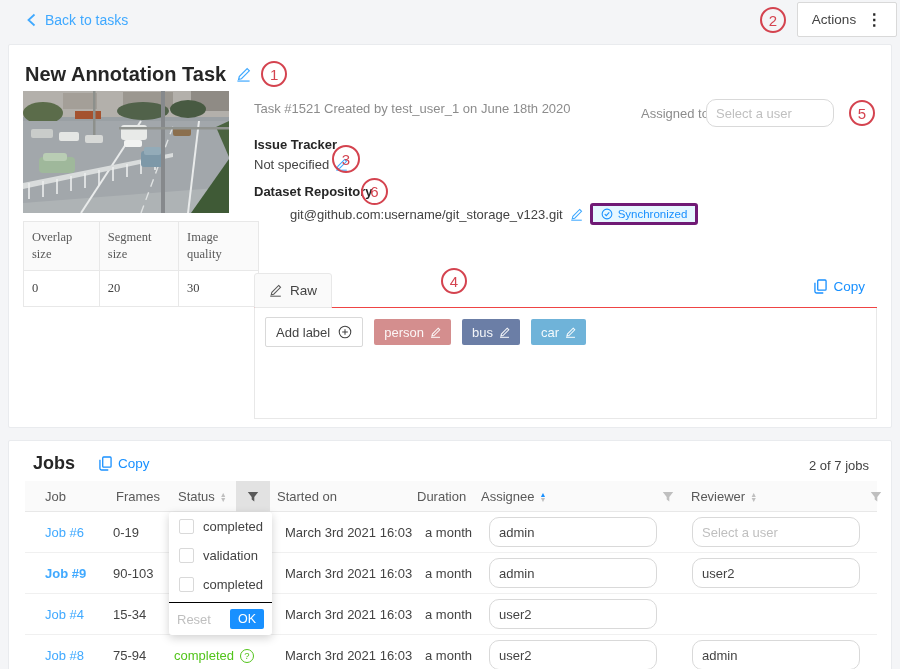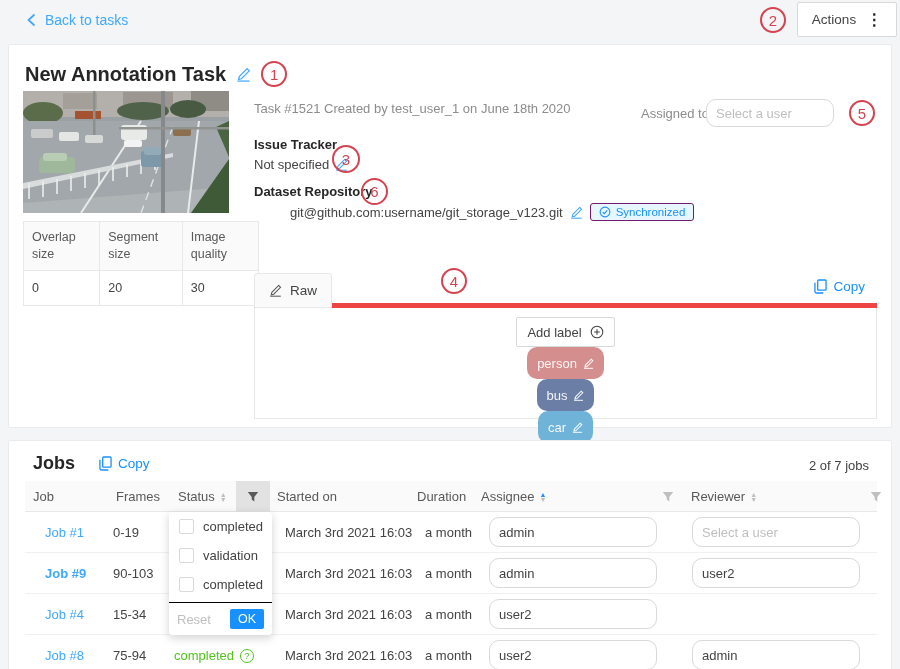--- a/index.html
+++ b/index.html
@@ -14,59 +14,59 @@
   .card { position:absolute; background:#fff; border:1px solid #e9ebee; border-radius:2px; }
   #card-task { left:8px; top:44px; width:884px; height:384px; }
   #card-jobs { left:8px; top:440px; width:884px; height:260px; }
 
   .task-title { position:absolute; left:16px; top:16px; font-size:20px; font-weight:600; color:#262626; display:flex; align-items:center; gap:10px; }
 
   .callout { display:inline-flex; align-items:center; justify-content:center; width:26px; height:26px; border:2px solid #d4434f; border-radius:50%; color:#d4434f; font-size:15px; font-weight:400; background:transparent; flex:none; }
 
   .thumb { position:absolute; left:14px; top:46px; width:206px; height:122px; background:#9aa0a4; overflow:hidden; }
 
-  .params-table { position:absolute; left:14px; top:176px; width:236px; border-collapse:collapse; font-size:12.5px; }
+  .params-table { position:absolute; left:14px; top:176px; width:236px; border-collapse:collapse; font-size:12.5px;font-family:Liberation Serif, serif; }
   .params-table th { background:#fafafa; font-weight:400; color:#595959; text-align:left; padding:7px 8px; border:1px solid #e8e8e8; line-height:1.35; }
   .params-table td { padding:10px 8px; border:1px solid #e8e8e8; color:#434343; }
 
   .meta-text { position:absolute; left:245px; top:56px; color:#8c8c8c; font-size:13px; }
   .assigned-label { position:absolute; left:632px; top:61px; color:#8c8c8c; font-size:13px; }
   .assigned-input { position:absolute; left:697px; top:54px; width:128px; height:28px; }
   input.ant-input { border:1px solid #d9d9d9; border-radius:10px; padding:4px 9px; font-size:13px; color:#434343; font-family:"Liberation Sans",sans-serif; outline:none; width:100%; height:100%; background:#fff; }
   input.ant-input::placeholder { color:#bfbfbf; }
   .callout-5 { position:absolute; left:840px; top:55px; }
 
   .sec-label { font-weight:700; color:#262626; font-size:13px; }
   .issue-block { position:absolute; left:245px; top:92px; }
   .issue-value { margin-top:5px; display:flex; align-items:center; gap:6px; }
   .callout-3 { position:absolute; left:323px; top:100px; width:28px; height:28px; }
   .repo-label { position:absolute; left:245px; top:139px; }
   .callout-6 { position:absolute; left:352px; top:133px; width:27px; height:27px; }
   .repo-row { position:absolute; left:245px; top:158px; display:flex; align-items:center; gap:7px;margin-left:36px; }
-  .sync-badge { display:inline-flex; align-items:flex-start; gap:5px; border:1px solid #701a75; background:#e6f7ff; color:#1890ff; font-size:11.5px; padding:2px 8px; border-radius:3px; }
+  .sync-badge { display:inline-flex; align-items:flex-start; gap:5px; border:3px solid #701a75; background:#e6f7ff; color:#1890ff; font-size:11.5px; padding:2px 8px; border-radius:3px; }
 
   .format-row { position:absolute; left:245px; top:186px; display:flex; align-items:center; gap:12px; }
   .select-box { width:152px; height:30px; border:1px solid #d9d9d9; border-radius:2px; background:#fff; display:flex; align-items:center; justify-content:space-between; padding:0 9px; color:#434343; cursor:pointer; }
   .chk { width:16px; height:16px; border-radius:2px; background:#1890ff; border:1px solid #1890ff; position:relative; display:inline-block; cursor:pointer; flex:none; }
   .chk::after { content:"✓"; position:absolute; left:2.5px; top:-1px; color:#fff; font-size:11px; font-weight:bold; }
   .chk-label { display:flex; align-items:center; gap:8px; }
 
   
-  .tabbar { position:absolute; left:245px; top:228px; width:623px; height:35px; border-bottom:5px solid #ef4444; }
+  .tabbar { position:absolute; left:245px; top:228px; width:623px; height:35px; border-bottom:1px solid #ef4444; }
   .tab { position:absolute; top:0; height:35px; display:flex; align-items:center; justify-content:center; gap:8px; font-size:13.5px; border:1px solid #e8e8e8; border-radius:3px 3px 0 0; cursor:pointer; }
   .tab-raw { left:0; width:78px; background:#fafafa; color:#434343; }
   .tab-constructor { left:77px; width:118px; background:#fff; border-bottom-color:#fff; color:#262626; height:36px; }
   .callout-4 { position:absolute; left:432px; top:223px; }
   .copy-link { display:inline-flex; align-items:center; gap:6px; color:#1890ff; cursor:pointer; font-size:13.5px; }
   .tab-copy { position:absolute; right:12px; top:6px; }
 
   .constructor-box { position:absolute; left:245px; top:263px; width:623px; height:111px; border:1px solid #e8e8e8; border-top:none; }
-  .labels-row { display:flex; align-items:center; padding:9px 10px;flex-direction:column; }
+  .labels-row { display:flex; align-items:center; gap:11px; padding:9px 10px; }
   .add-label-btn { height:30px; background:#fff; border:1px solid #d9d9d9; border-radius:2px; display:flex; align-items:center; gap:8px; padding:0 10px; color:#434343; cursor:pointer; }
-  .chip { height:32px; border-radius:10px; display:flex; align-items:center; justify-content:center; gap:6px; padding:0 10px; color:rgba(255,255,255,0.92); font-size:13px; cursor:pointer; }
+  .chip { height:26px; border-radius:2px; display:flex; align-items:center; justify-content:center; gap:6px; padding:0 10px; color:rgba(255,255,255,0.92); font-size:13px; cursor:pointer; }
 
   
   .jobs-head { position:absolute; left:24px; top:12px; display:flex; align-items:center; gap:24px; }
   .jobs-title { font-size:18px; font-weight:700; color:#262626; }
   .jobs-count { position:absolute; right:22px; top:17px; color:#434343; }
 
   .jt-header { position:absolute; left:16px; top:40px; width:852px; height:31px; background:#fafafa; border-bottom:1px solid #e8e8e8; color:#595959; }
   .jt-header .hcell { position:absolute; top:0; height:31px; display:flex; align-items:center; gap:5px; }
   .sorter { display:inline-flex; flex-direction:column; line-height:5px; font-size:7px; color:#bfbfbf; }
   .sorter .up.active { color:#1890ff; }
@@ -304,21 +304,21 @@
               <rect x="4" y="1" width="9" height="11" rx="1" fill="none" stroke="currentColor" stroke-width="1.4"></rect>
               <path d="M10 15H2.8A1.8 1.8 0 0 1 1 13.2V4" fill="none" stroke="currentColor" stroke-width="1.4"></path>
             </svg>
         </span>
         <span>Copy</span>
       </span>
     </div>
     <span class="jobs-count">2 of 7 jobs</span>
 
     <div class="jt-header">
-      <span class="hcell" style="left:8px;">
+      <span class="hcell" style="left:20px;">
           <span>Job</span>
         </span>
       <span class="hcell" style="left:91px;">
           <span>Frames</span>
         </span>
       <span class="hcell" style="left:153px;">
         <span>Status</span>
         <span class="sorter">
             <span class="up">▲</span>
             <span class="down">▼</span>
@@ -361,21 +361,21 @@
       <span class="funnel-cell" style="left:834px;">
         <span class="funnel">
           <svg width="12" height="12" viewBox="0 0 12 12">
               <path d="M0.8 1h10.4L7.3 5.9v4.6L4.7 8.6V5.9z" fill="currentColor"></path>
             </svg>
         </span>
       </span>
     </div>
 
     <div class="jrow" style="top:71px;">
-      <span class="jcell job-link" style="left:20px;">Job #1</span>
+      <span class="jcell job-link" style="left:20px;">Job #6</span>
       <span class="jcell" style="left:88px;">0-19</span>
       <span class="jcell" style="left:149px;"></span>
       <span class="jcell" style="left:260px;">March 3rd 2021 16:03</span>
       <span class="jcell" style="left:400px;">a month</span>
       <span class="cell-input" style="left:464px;"><input class="ant-input" value="admin" style=""></span>
       <span class="cell-input" style="left:667px;"><input class="ant-input" placeholder="Select a user" style=""></span>
     </div>
     <div class="jrow" style="top:112px;">
       <span class="jcell job-link" style="left:20px;font-weight:bold;">Job #9</span>
       <span class="jcell" style="left:88px;">90-103</span>

